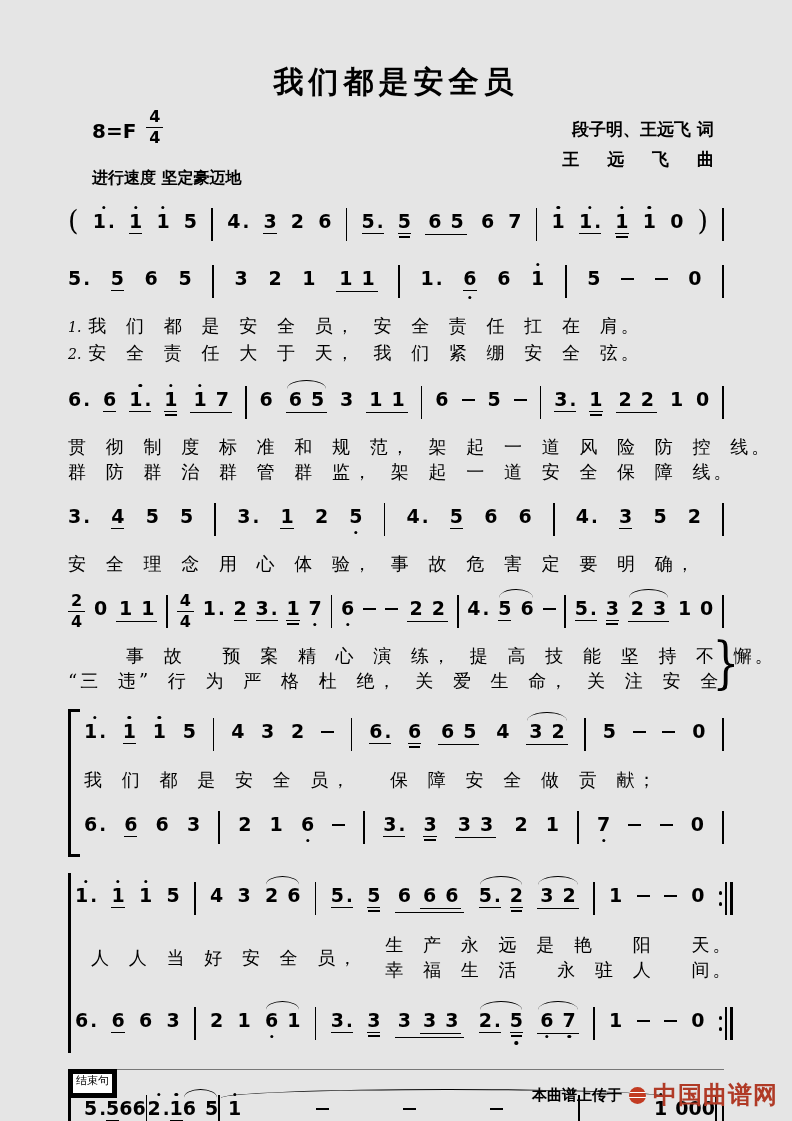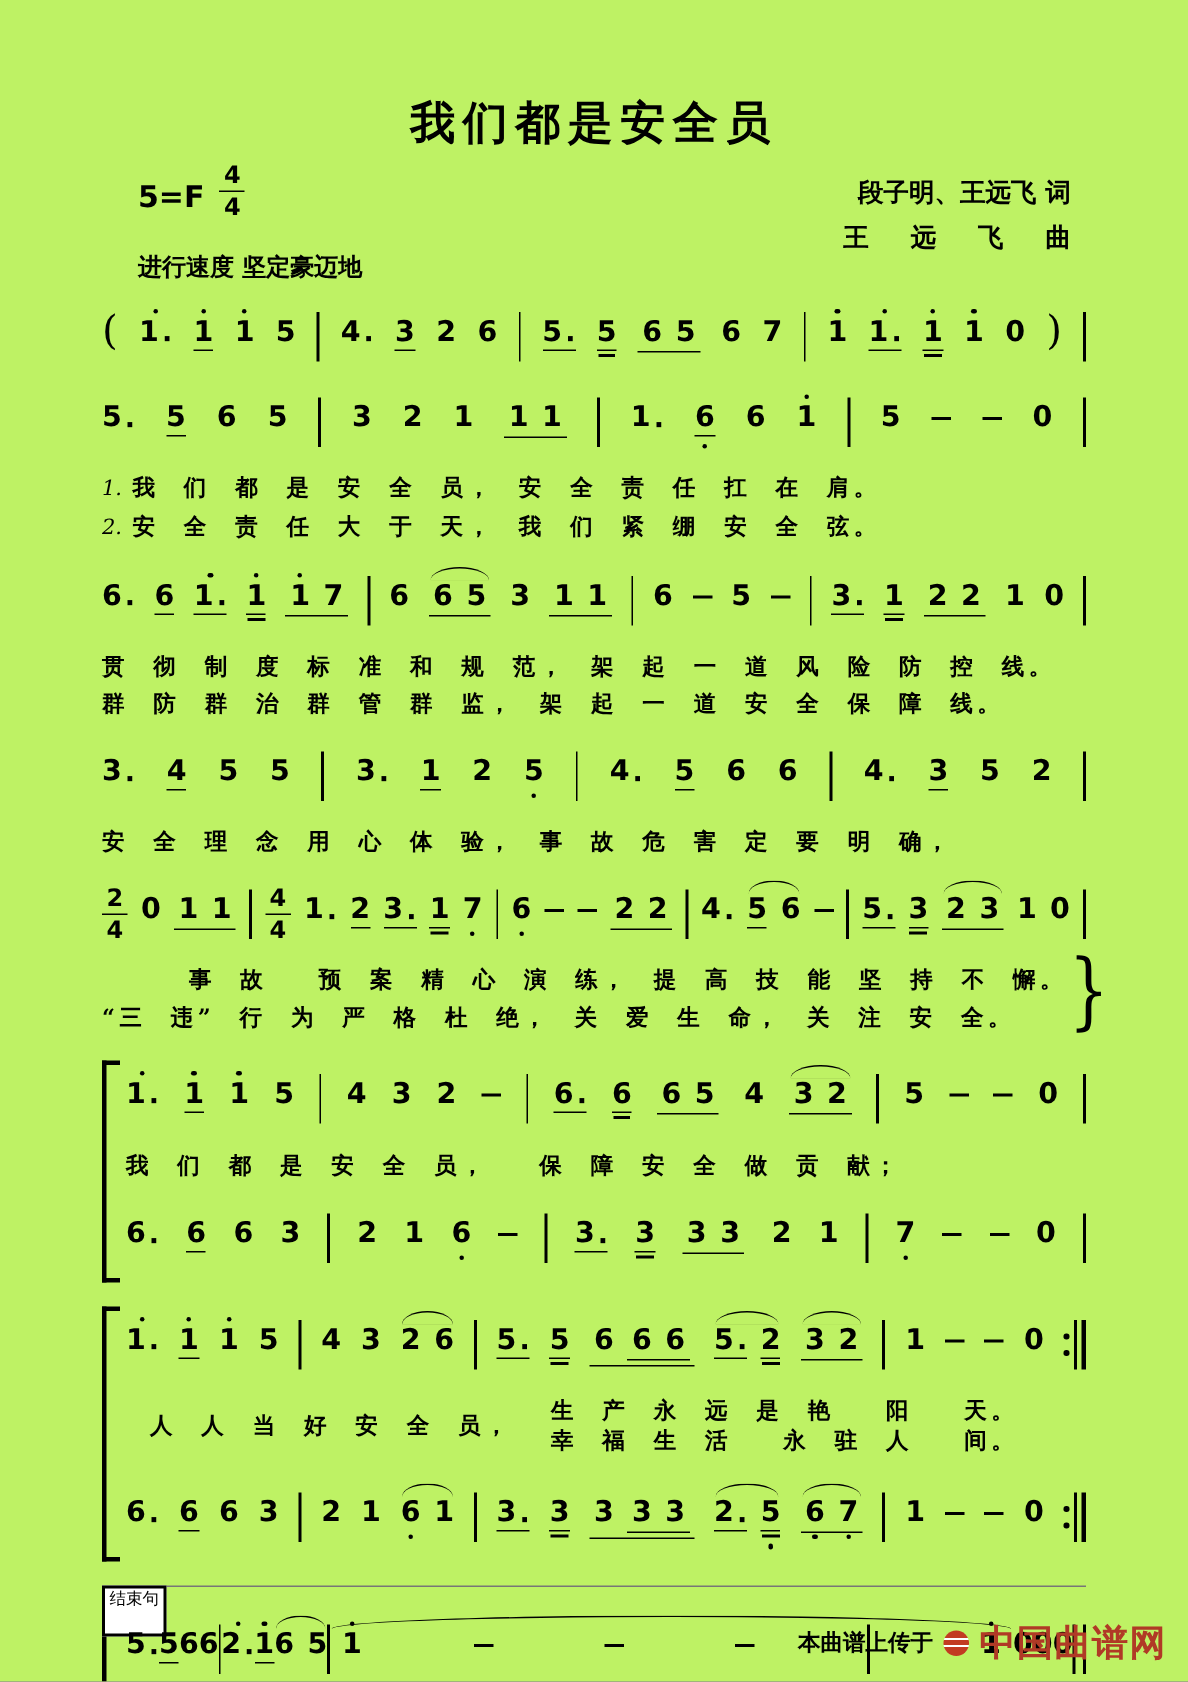--- a/index.html
+++ b/index.html
@@ -1,16 +1,16 @@
 <!DOCTYPE html>
 <html><head>
 <meta charset="utf-8">
 <style>
   html,body{margin:0;padding:0;background:#888;}
-  .page{position:relative;width:792px;height:1121px;background:#bef264;margin:0 auto;overflow:hidden;
+  .page{position:relative;width:792px;height:1121px;background:#e5e5e5;margin:0 auto;overflow:hidden;
         font-family:"DejaVu Sans",sans-serif;color:#000;}
   
   .title{ text-align:center;margin:0;padding-top:62px;font-size:30px;font-weight:bold;
           letter-spacing:5px;font-family:"DejaVu Serif",serif;}
   .hdr{display:flex;justify-content:space-between;align-items:flex-start;margin:12px 78px 0 92px;}
   .keyrow{display:flex;align-items:center;gap:10px;font-size:20px;font-weight:bold;}
   .tempo{margin-top:22px;font-size:16px;font-weight:600;font-family:"DejaVu Serif",serif;}
   .credits{text-align:right;font-size:17px;line-height:1.75;font-family:"DejaVu Serif",serif;font-weight:600;}
   .composer{word-spacing:22px;}
   
@@ -42,55 +42,55 @@
   .tsbot{font-weight:bold;}
   .grp{display:inline-flex;gap:9px;align-items:flex-start;position:relative;}
   .grp.bu{border-bottom:1.7px solid #000;padding:0 3px 3px;}
   .grp.arc::before{content:"";position:absolute;left:1px;right:1px;top:-10px;height:8px;
                    border-top:1.8px solid #000;border-radius:50% 50% 0 0/100% 100% 0 0;}
   .grp.wide{flex:1 1 auto;justify-content:space-between;padding:0 8px;}
   
   .lyrics{position:relative;margin:3px 0 10px 0;}
   .lyr-row{display:flex;align-items:baseline;line-height:25px;}
   .lyr-num{font-style:italic;font-size:14px;margin-right:7px;font-family:"DejaVu Serif",serif;}
-  .lyr-text{font-size:15px;letter-spacing:3px;word-spacing:8px;font-weight:700;
+  .lyr-text{font-size:18px;letter-spacing:3px;word-spacing:8px;font-weight:400;
             font-family:"DejaVu Serif",serif;white-space:pre;}
   .brace{position:absolute;right:-20px;top:-8px;font-size:56px;font-weight:400;
          font-family:"DejaVu Serif",serif;transform:scaleX(.75);line-height:1;}
   .lyr-split{display:flex;margin:2px 0 6px 16px;}
   .split-left{align-self:center;margin-right:26px;}
   .split-right{display:flex;flex-direction:column;gap:1px;}
   
   .sysblock{margin-top:16px;}
   .system{display:flex;}
   .bracket{width:9px;border-left:3px solid #000;border-top:3px solid #000;border-bottom:3px solid #000;
            margin-right:4px;}
   .sysbody{flex:1;display:flex;flex-direction:column;}
   .sysbody .music-line{margin-bottom:2px;}
   .volta{position:relative;border-top:1.5px solid #777;height:15px;margin-bottom:1px;}
-  .volta-label{position:absolute;left:0;top:-1px;font-size:11px;border:2px solid #000000;
-               padding:0 3px 16px;line-height:1.25;background:#fff;font-family:"DejaVu Serif",serif;}
+  .volta-label{position:absolute;left:0;top:-1px;font-size:11px;border:5px solid #000000;
+               padding:0 3px 5px;line-height:1.25;background:#fff;font-family:"DejaVu Serif",serif;}
   
   .wm{position:absolute;right:14px;bottom:10px;display:flex;align-items:center;gap:7px;}
   .wm-prefix{font-size:15px;font-weight:bold;font-family:"DejaVu Serif",serif;}
   .wm-icon{width:17px;height:17px;border-radius:50%;
            background:linear-gradient(#c23b22 0 30%,#fff 30% 38%,#c23b22 38% 56%,#fff 56% 64%,#c23b22 64% 100%);}
   .wm-site{font-size:24px;font-weight:bold;color:#b03a26;letter-spacing:1px;
            font-family:"DejaVu Serif",serif;}
 </style>
 </head>
 <body>
 
 <div class="page">
   <h1 class="title">我们都是安全员</h1>
 
   <div class="hdr">
     <div>
       <div class="keyrow">
-        <span>5=F</span>
+        <span>8=F</span>
         <span class="ts">
           <span class="tstop">4</span>
           <span class="tsbot">4</span>
         </span>
       </div>
       <div class="tempo">进行速度 坚定豪迈地</div>
     </div>
     <div class="credits">
       <div>段子明、王远飞 词</div>
       <div class="composer">王 远 飞 曲</div>

